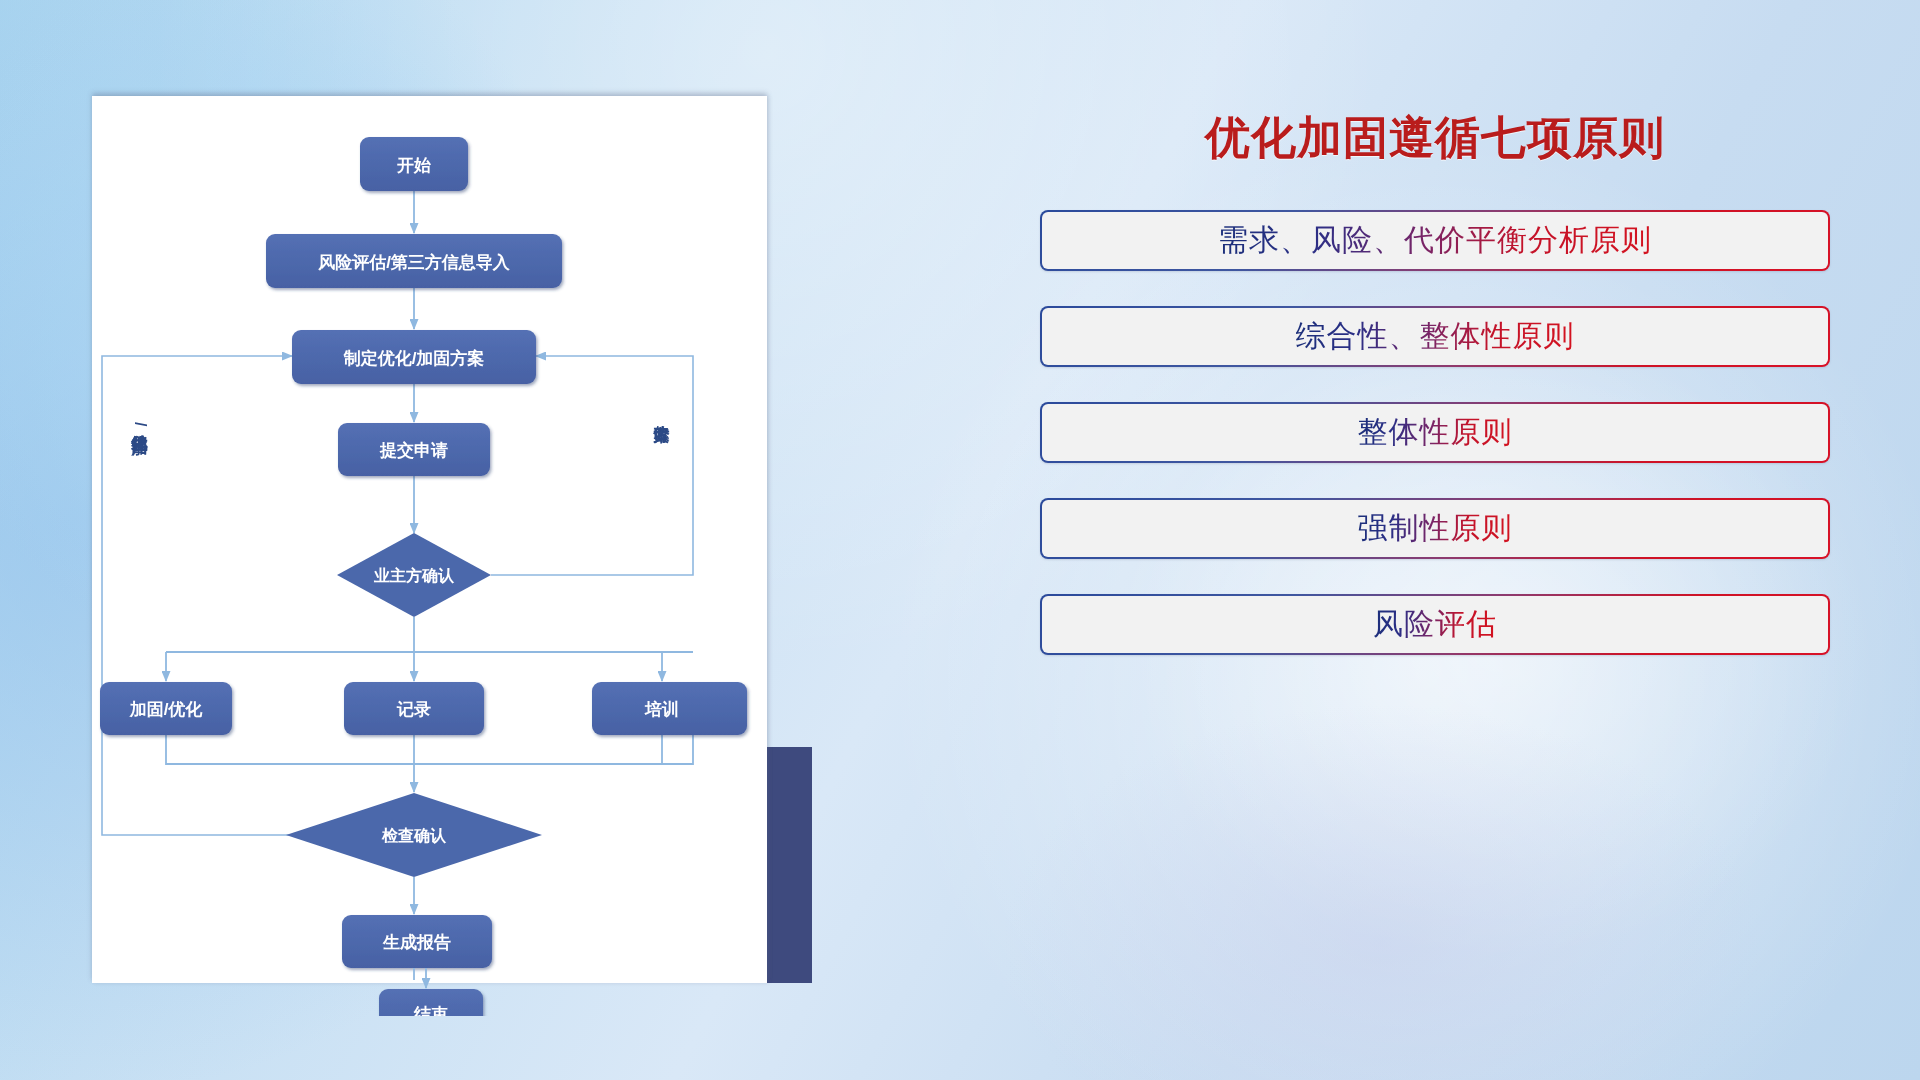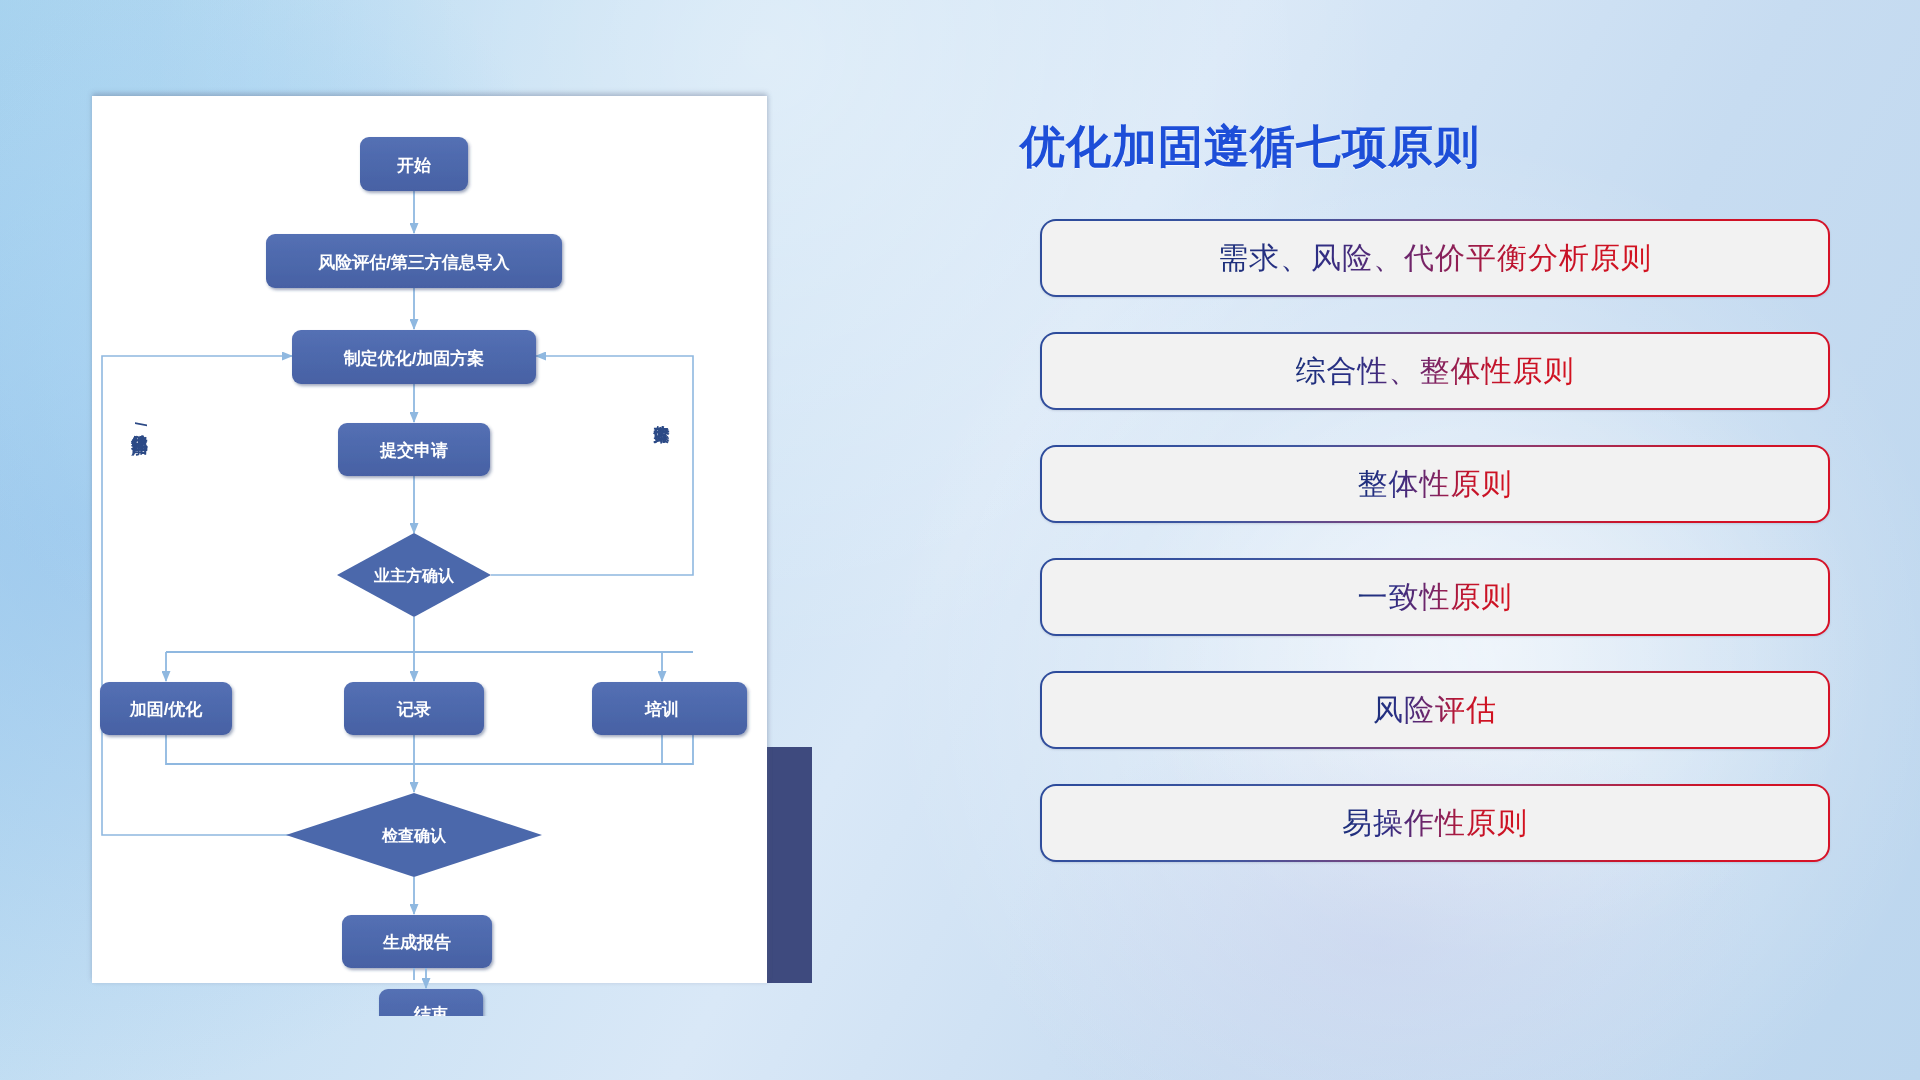--- a/index.html
+++ b/index.html
@@ -47,34 +47,34 @@
   .side-label{
     font-size:16px; font-weight:bold; fill:#2c4a86;
     font-family:"Liberation Sans","DejaVu Sans",sans-serif;
   }
 
   
   #right-panel{
     position:absolute; left:1020px; top:90px; width:830px; height:920px;
   }
   #panel-title{
-    text-align:left;
+    text-align:center;
     font-size:45px; font-weight:bold;
-    color:#1d4ed8;
+    color:#b91c1c;
     letter-spacing:1px;
-    margin-top:27px;
+    margin-top:18px;
     text-shadow:0 1px 0 rgba(255,255,255,.65);
   }
   #card-list{ margin-top:42px; }
   .principle-card{
     position:relative;
-    height:78px;
+    height:61px;
     margin:0 auto 35px auto;
     width:790px;
-    border-radius:16px;
+    border-radius:8px;
     background:#f2f2f2;
     display:flex; align-items:center; justify-content:center;
     
     background-image:
       linear-gradient(#f2f2f2,#f2f2f2),
       linear-gradient(135deg,#2b4a9b 0%, #3f57a0 30%, #8e3a6e 55%, #cf1225 78%, #d81228 100%);
     background-origin:border-box;
     background-clip:padding-box, border-box;
     border:2.2px solid transparent;
     box-shadow:0 1px 2px rgba(120,130,160,.25);
@@ -238,22 +238,19 @@
     <div class="principle-card">
       <span class="principle-text">需求、风险、代价平衡分析原则</span>
     </div>
     <div class="principle-card">
       <span class="principle-text">综合性、整体性原则</span>
     </div>
     <div class="principle-card">
       <span class="principle-text">整体性原则</span>
     </div>
     <div class="principle-card">
-      <span class="principle-text">一致性原则</span>
+      <span class="principle-text">强制性原则</span>
     </div>
     <div class="principle-card">
       <span class="principle-text">风险评估</span>
     </div>
-    <div class="principle-card">
-      <span class="principle-text">易操作性原则</span>
-    </div>
   </div>
 </div>
 
 </body></html>

